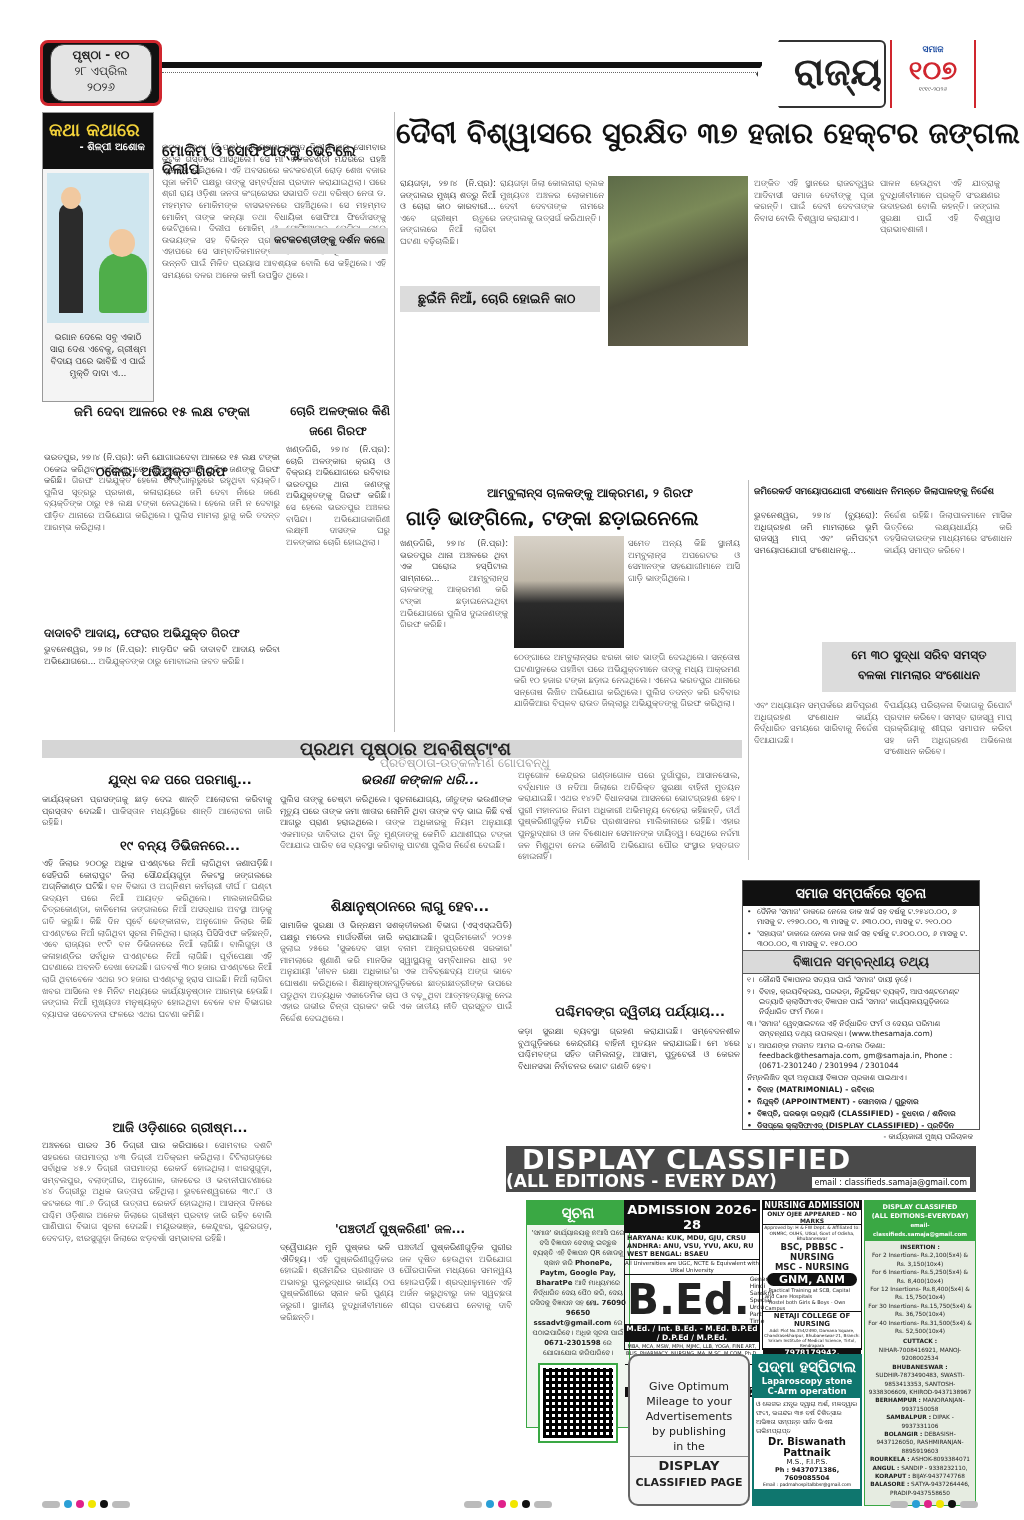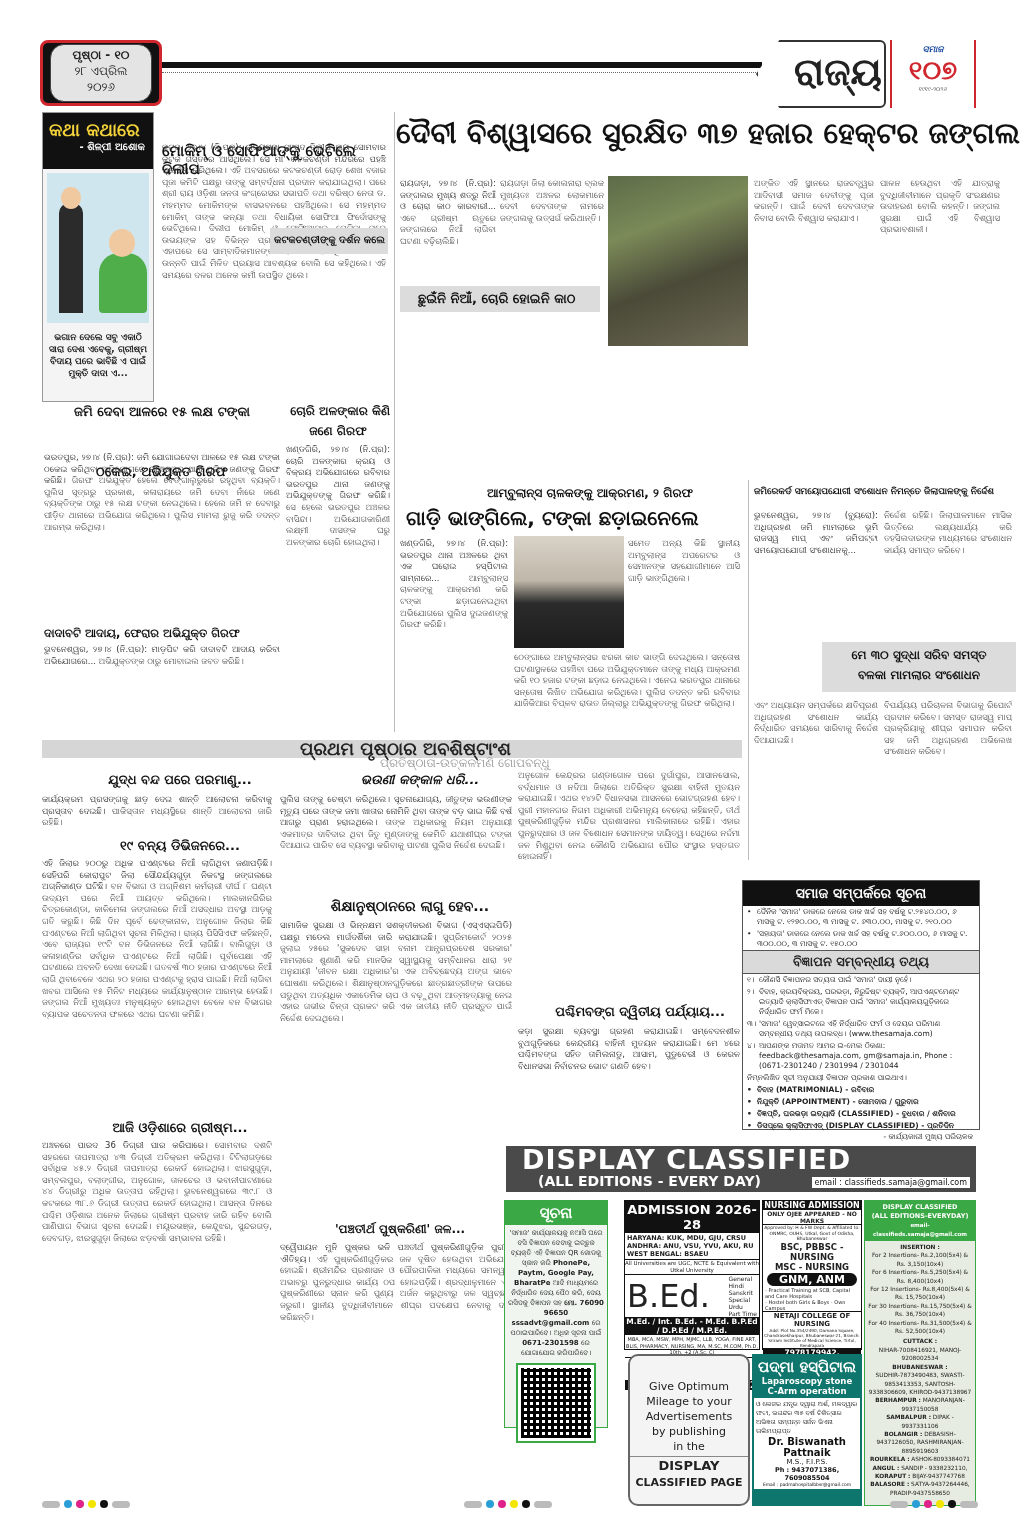--- a/index.html
+++ b/index.html
@@ -10,47 +10,47 @@
   .hl { font-family: "DejaVu Sans", sans-serif; color: #111; font-weight: bold; }
   .gray-box { background: #dcdcdc; }
   
   .page-badge { left: 40px; top: 40px; width: 122px; height: 66px; background: #111; border: 3px solid #d0262e; border-radius: 8px; }
   .page-badge-inner { left: 50px; top: 44px; width: 102px; height: 58px; background: #e4e4e4; border: 1px solid #444; border-radius: 14px; text-align: center; font-size: 12px; line-height: 16px; padding-top: 2px; }
   .header-rule { left: 162px; top: 62px; width: 600px; height: 6px; background: #111; }
   .header-rule2 { left: 162px; top: 72px; width: 600px; height: 1px; border-top: 1px dotted #666; }
   .section-tab { left: 756px; top: 40px; width: 130px; height: 68px; border: 2px solid #333; border-radius: 0 6px 6px 0; background: #fff; clip-path: polygon(18% 0, 100% 0, 100% 100%, 18% 100%, 0 50%); }
   .section-title { left: 790px; top: 50px; width: 96px; font-size: 38px; font-weight: bold; color: #222; text-align: center; }
   .logo-box { left: 890px; top: 40px; width: 86px; height: 68px; border-left: 2px solid #d0262e; border-right: 2px solid #d0262e; text-align: center; }
-  .logo-top { font-size: 9px; color: #1a4aa0; font-weight: bold; padding-top: 4px; font-style: italic; }
+  .logo-top { font-size: 9px; color: #1a4aa0; font-weight: bold; padding-top: 4px; }
   .logo-num { font-size: 26px; color: #d0262e; font-weight: bold; line-height: 30px; }
   .logo-years { font-size: 6px; color: #444; }
   
   .col-rule { width: 1px; background: #bbb; }
   .cartoon { left: 42px; top: 112px; width: 112px; height: 290px; border: 1px solid #999; background: #f4f4f4; }
   .cartoon-head { background: #111; color: #f3d23a; font-size: 18px; font-weight: bold; padding: 6px 4px 0 6px; height: 56px; }
   .cartoon-sub { color: #fff; font-size: 10px; text-align: right; padding-right: 4px; }
   .cartoon-img { margin: 4px; height: 150px; background: #cfe6ef; position: relative; overflow: hidden; }
-  .cartoon-caption { font-size: 9px; text-align: center; line-height: 12px; padding: 4px; font-weight: bold; color: #222; }
+  .cartoon-caption { font-size: 9px; text-align: center; line-height: 12px; padding: 4px; font-weight: normal; color: #222; }
   .photo-forest { left: 608px; top: 176px; width: 140px; height: 170px; background: linear-gradient(160deg, #5d6b48 0%, #7b8a58 30%, #4a4a38 60%, #6e6a55 100%); }
   .photo-men { left: 514px; top: 536px; width: 110px; height: 112px; background: linear-gradient(180deg, #d8d2c8 0%, #bfb7a8 40%, #2b2b2b 60%, #1c1c1c 100%); }
   .banner-gray { left: 42px; top: 740px; width: 700px; height: 18px; background: #d6d6d6; }
   .banner-title { left: 300px; top: 738px; font-size: 18px; font-weight: bold; color: #222; }
   .banner-sub { left: 380px; top: 756px; font-size: 12px; color: #999; }
   .samaja-box { left: 742px; top: 880px; width: 238px; height: 250px; border: 1px solid #555; }
   .samaja-head { background: #111; color: #fff; text-align: center; font-size: 14px; font-weight: bold; padding: 4px 0; }
   .samaja-sub { background: #dadada; text-align: center; font-size: 13px; font-weight: bold; padding: 3px 0; border-top: 1px solid #555; border-bottom: 1px solid #555; }
   .samaja-li { font-size: 7.5px; line-height: 10px; padding: 1px 4px 1px 14px; position: relative; }
   .samaja-li:before { content: "•"; position: absolute; left: 4px; }
   .samaja-ol { font-size: 7.5px; line-height: 10px; padding: 1px 4px 1px 16px; position: relative; }
   .samaja-ol .n { position: absolute; left: 4px; }
   .dc-banner { left: 506px; top: 1146px; width: 470px; height: 46px; background: #4a4a4a; color: #fff; }
   .dc-title { font-size: 27px; font-weight: bold; letter-spacing: 1px; padding-left: 16px; line-height: 28px; font-family: "DejaVu Sans", sans-serif; }
-  .dc-sub { font-size: 14px; font-weight: bold; padding-left: 32px; line-height: 14px; }
+  .dc-sub { font-size: 17px; font-weight: bold; padding-left: 0; line-height: 14px; }
   .dc-email { position: absolute; right: 6px; bottom: 4px; background: #fff; color: #111; font-size: 8px; padding: 1px 3px; }
-  .suchana-box { left: 504px; top: 1200px; width: 104px; height: 228px; border: 1px solid #3aa844; background: #f0f6ef; }
+  .suchana-box { left: 526px; top: 1200px; width: 104px; height: 228px; border: 1px solid #3aa844; background: #f0f6ef; }
   .suchana-head { background: #3aa844; color: #fff; font-size: 15px; font-weight: bold; text-align: center; padding: 3px 0; }
   .suchana-body { font-size: 7px; line-height: 10px; text-align: center; padding: 3px; }
   .qr { margin: 4px auto 0; width: 76px; height: 76px; background-image: repeating-linear-gradient(0deg, #000 0 3px, #fff 3px 6px), repeating-linear-gradient(90deg, #000 0 3px, #fff 3px 6px); background-blend-mode: multiply; border: 3px solid #fff; outline: 2px solid #3aa844; }
   .ad-bed { left: 624px; top: 1200px; width: 136px; height: 150px; border: 1px solid #111; }
   .ad-bed .bar { background: #111; color: #fff; font-weight: bold; text-align: center; }
   .ad-nursing { left: 762px; top: 1200px; width: 100px; height: 150px; border: 1px solid #111; }
   .ad-green { left: 864px; top: 1200px; width: 112px; height: 306px; background: #e6ece1; border: 1px solid #3aa844; }
   .ad-green-head { background: #3aa844; color: #fff; text-align: center; font-size: 6.5px; font-weight: bold; line-height: 9px; padding: 2px; }
   .ad-green-body { font-size: 5.8px; line-height: 8.4px; text-align: center; padding: 2px; color: #222; }
   .ad-mileage { left: 628px; top: 1354px; width: 122px; height: 152px; border: 2px solid #666; border-radius: 10px; background: #f4f4f4; text-align: center; font-size: 11px; line-height: 15px; padding-top: 23px; color: #222; }
@@ -235,21 +235,21 @@
 
 <div class="abs ad-bed">
   <div class="bar" style="font-size:13px;padding:1px 0;">ADMISSION 2026-28</div>
   <div style="font-size:6.5px;font-weight:bold;line-height:8px;padding:1px 2px;">
     <div>HARYANA: KUK, MDU, GJU, CRSU</div>
       <div>ANDHRA: ANU, VSU, YVU, AKU, RU</div>
       <div>WEST BENGAL: BSAEU</div>
   </div>
   <div style="font-size:5.5px;text-align:center;line-height:7px;border-top:1px solid #111;border-bottom:1px solid #111;">All Universities are UGC, NCTE &amp; Equivalent with Utkal University</div>
   <div style="display:flex;align-items:center;padding:0 2px;">
-    <div style="font-size:32px;font-weight:normal;line-height:34px;flex:1;">B.Ed.</div>
+    <div style="font-size:42px;font-weight:bold;line-height:34px;flex:1;">B.Ed.</div>
     <div style="font-size:6px;line-height:7px;">
       <div>General</div>
         <div>Hindi</div>
         <div>Sanskrit</div>
         <div>Special</div>
         <div>Urdu</div>
         <div>Part Time</div>
     </div>
   </div>
   <div class="bar" style="font-size:7.5px;line-height:9px;">M.Ed. / Int. B.Ed. - M.Ed. B.P.Ed / D.P.Ed / M.P.Ed.</div>

